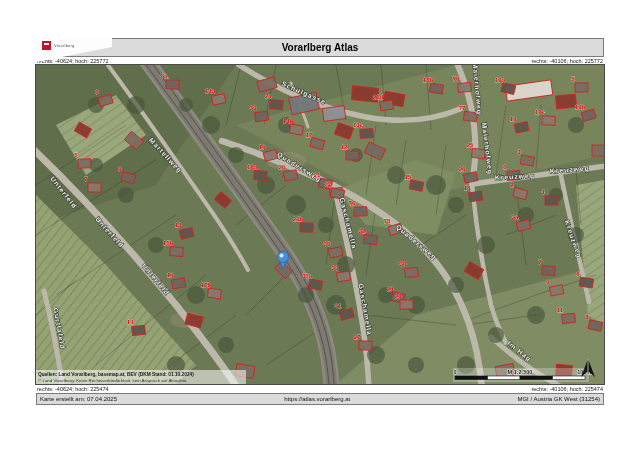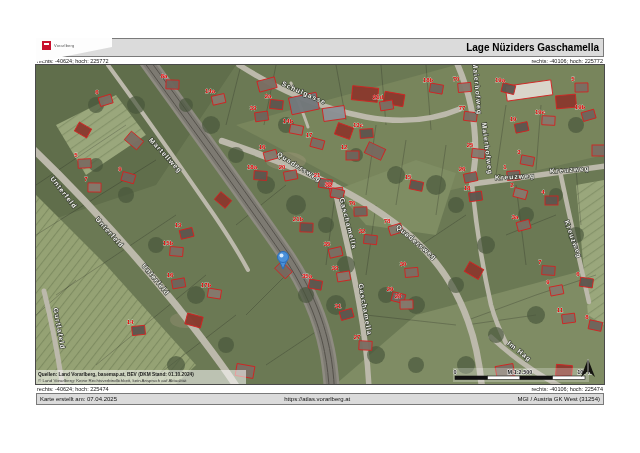--- a/index.html
+++ b/index.html
@@ -37,21 +37,21 @@
 <body>
 
 <div class="page">
   <div class="frame">
 
     <div class="header-bar">
       <div class="logo">
         <div class="logo-square"></div>
         <div class="logo-text">Vorarlberg</div>
       </div>
-      <div class="subtitle">Lage Nüziders Gaschamella</div>
+      <div class="title">Vorarlberg Atlas</div>
     </div>
 
     <div class="coordline">
       <span>rechts: -40624; hoch: 225772</span>
       <span>rechts: -40106; hoch: 225772</span>
     </div>
 
     <div class="map-wrap">
       <svg id="map-svg" width="568" height="319" viewBox="0 0 568 319">
         <defs>

